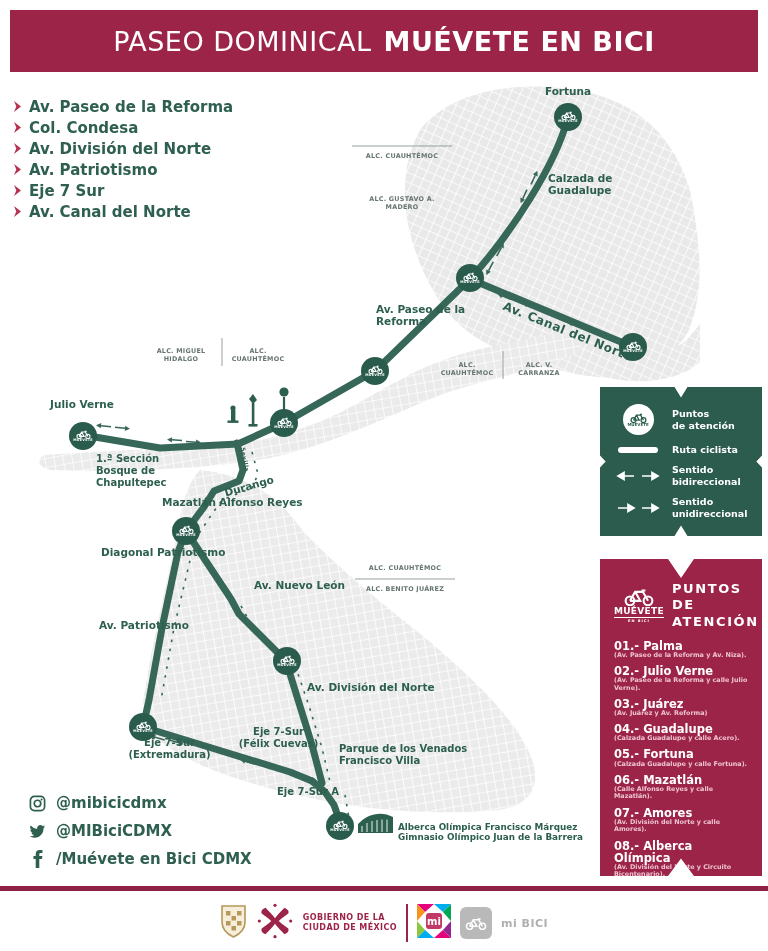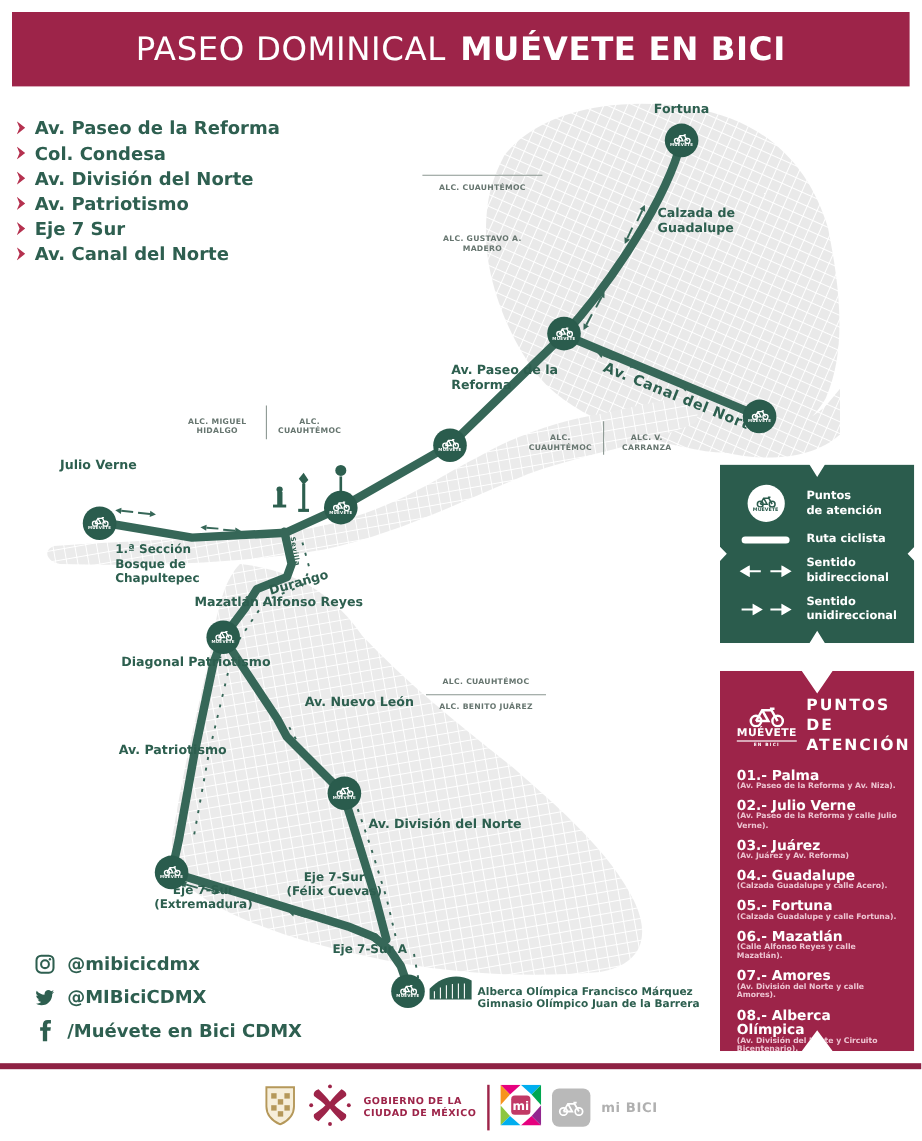--- a/index.html
+++ b/index.html
@@ -224,36 +224,38 @@
   <div class="alabel" style="left:508px;top:361px;width:62px;">ALC. V. CARRANZA</div>
   <div class="alabel" style="left:355px;top:564px;width:100px;">ALC. CUAUHTÉMOC</div>
   <div class="alabel" style="left:355px;top:585px;width:100px;">ALC. BENITO JUÁREZ</div>
 
   <div class="mlabel center" style="left:538px;top:85px;width:60px;">Fortuna</div>
   <div class="mlabel" style="left:548px;top:172px;">Calzada de
 Guadalupe</div>
   <div class="mlabel" style="left:376px;top:303px;">Av. Paseo de la
 Reforma</div>
   <div class="mlabel" style="left:506px;top:299px;font-size:12px;transform:rotate(22deg);transform-origin:left top;letter-spacing:.5px;">Av. Canal del Norte</div>
-  <div class="mlabel center" style="left:38px;top:382px;width:88px;">Julio Verne</div>
+  <div class="mlabel center" style="left:38px;top:398px;width:88px;">Julio Verne</div>
   <div class="mlabel" style="left:96px;top:453px;font-size:10px;">1.ª Sección
 Bosque de
 Chapultepec</div>
   <div class="mlabel" style="left:162px;top:496px;">Mazatlán</div>
   <div class="mlabel" style="left:223px;top:487px;transform:rotate(-16deg);transform-origin:left top;">Durango</div>
   <div class="mlabel" style="left:246px;top:447px;font-size:5.6px;transform:rotate(80deg);transform-origin:left top;letter-spacing:.5px;">Sevilla</div>
   <div class="mlabel" style="left:219px;top:496px;">Alfonso Reyes</div>
   <div class="mlabel" style="left:101px;top:546px;">Diagonal Patriotismo</div>
   <div class="mlabel" style="left:254px;top:579px;">Av. Nuevo León</div>
   <div class="mlabel" style="left:99px;top:619px;">Av. Patriotismo</div>
   <div class="mlabel" style="left:307px;top:681px;">Av. División del Norte</div>
   <div class="mlabel center" style="left:122px;top:737px;width:95px;font-size:10px;">Eje 7-Sur
 (Extremadura)</div>
   <div class="mlabel center" style="left:231px;top:726px;width:95px;font-size:10px;">Eje 7-Sur
 (Félix Cuevas)</div>
+  <div class="mlabel" style="left:339px;top:743px;font-size:10px;">Parque de los Venados
+Francisco Villa</div>
   <div class="mlabel" style="left:277px;top:786px;font-size:10px;">Eje 7-Sur A</div>
   <div class="mlabel" style="left:398px;top:822px;font-size:8.8px;">Alberca Olímpica Francisco Márquez
 Gimnasio Olímpico Juan de la Barrera</div>
 
   <div class="marker" style="left:555px;top:104px;">
       <svg width="15" height="9" viewBox="0 0 24 14">
         <g fill="none" stroke="#fff" stroke-width="1.8">
           <circle cx="5" cy="10" r="3.4"></circle>
           <circle cx="19" cy="10" r="3.4"></circle>
           <path d="M5 10 L9 3 H15 M9 3 L13 10 H5 M15 3 L19 10 M14 2 h3"></path>

